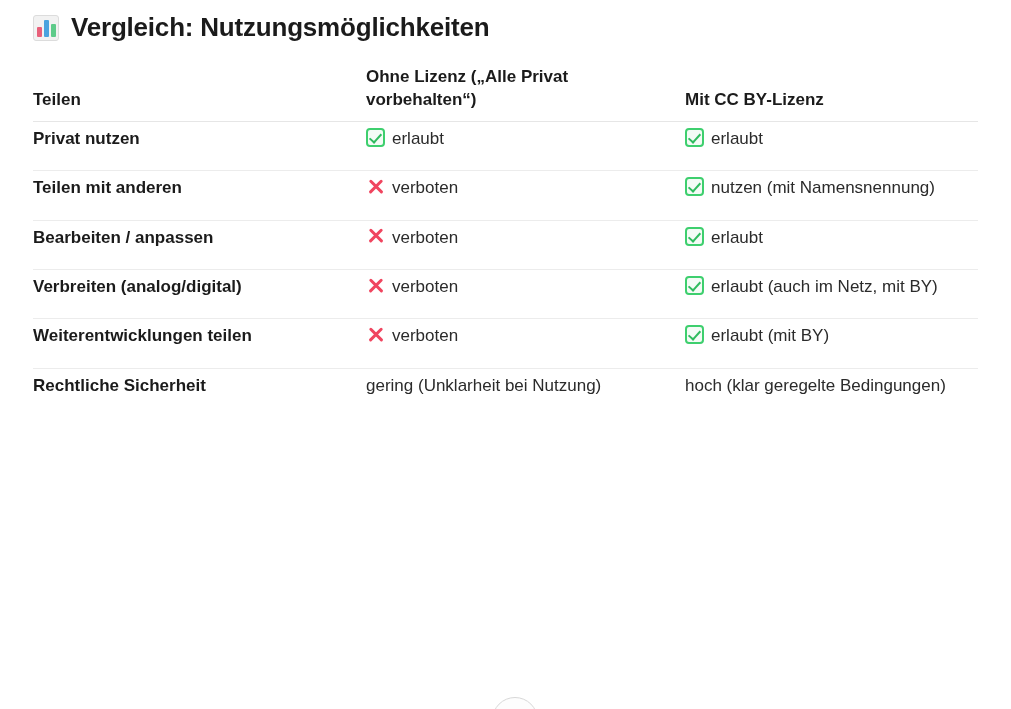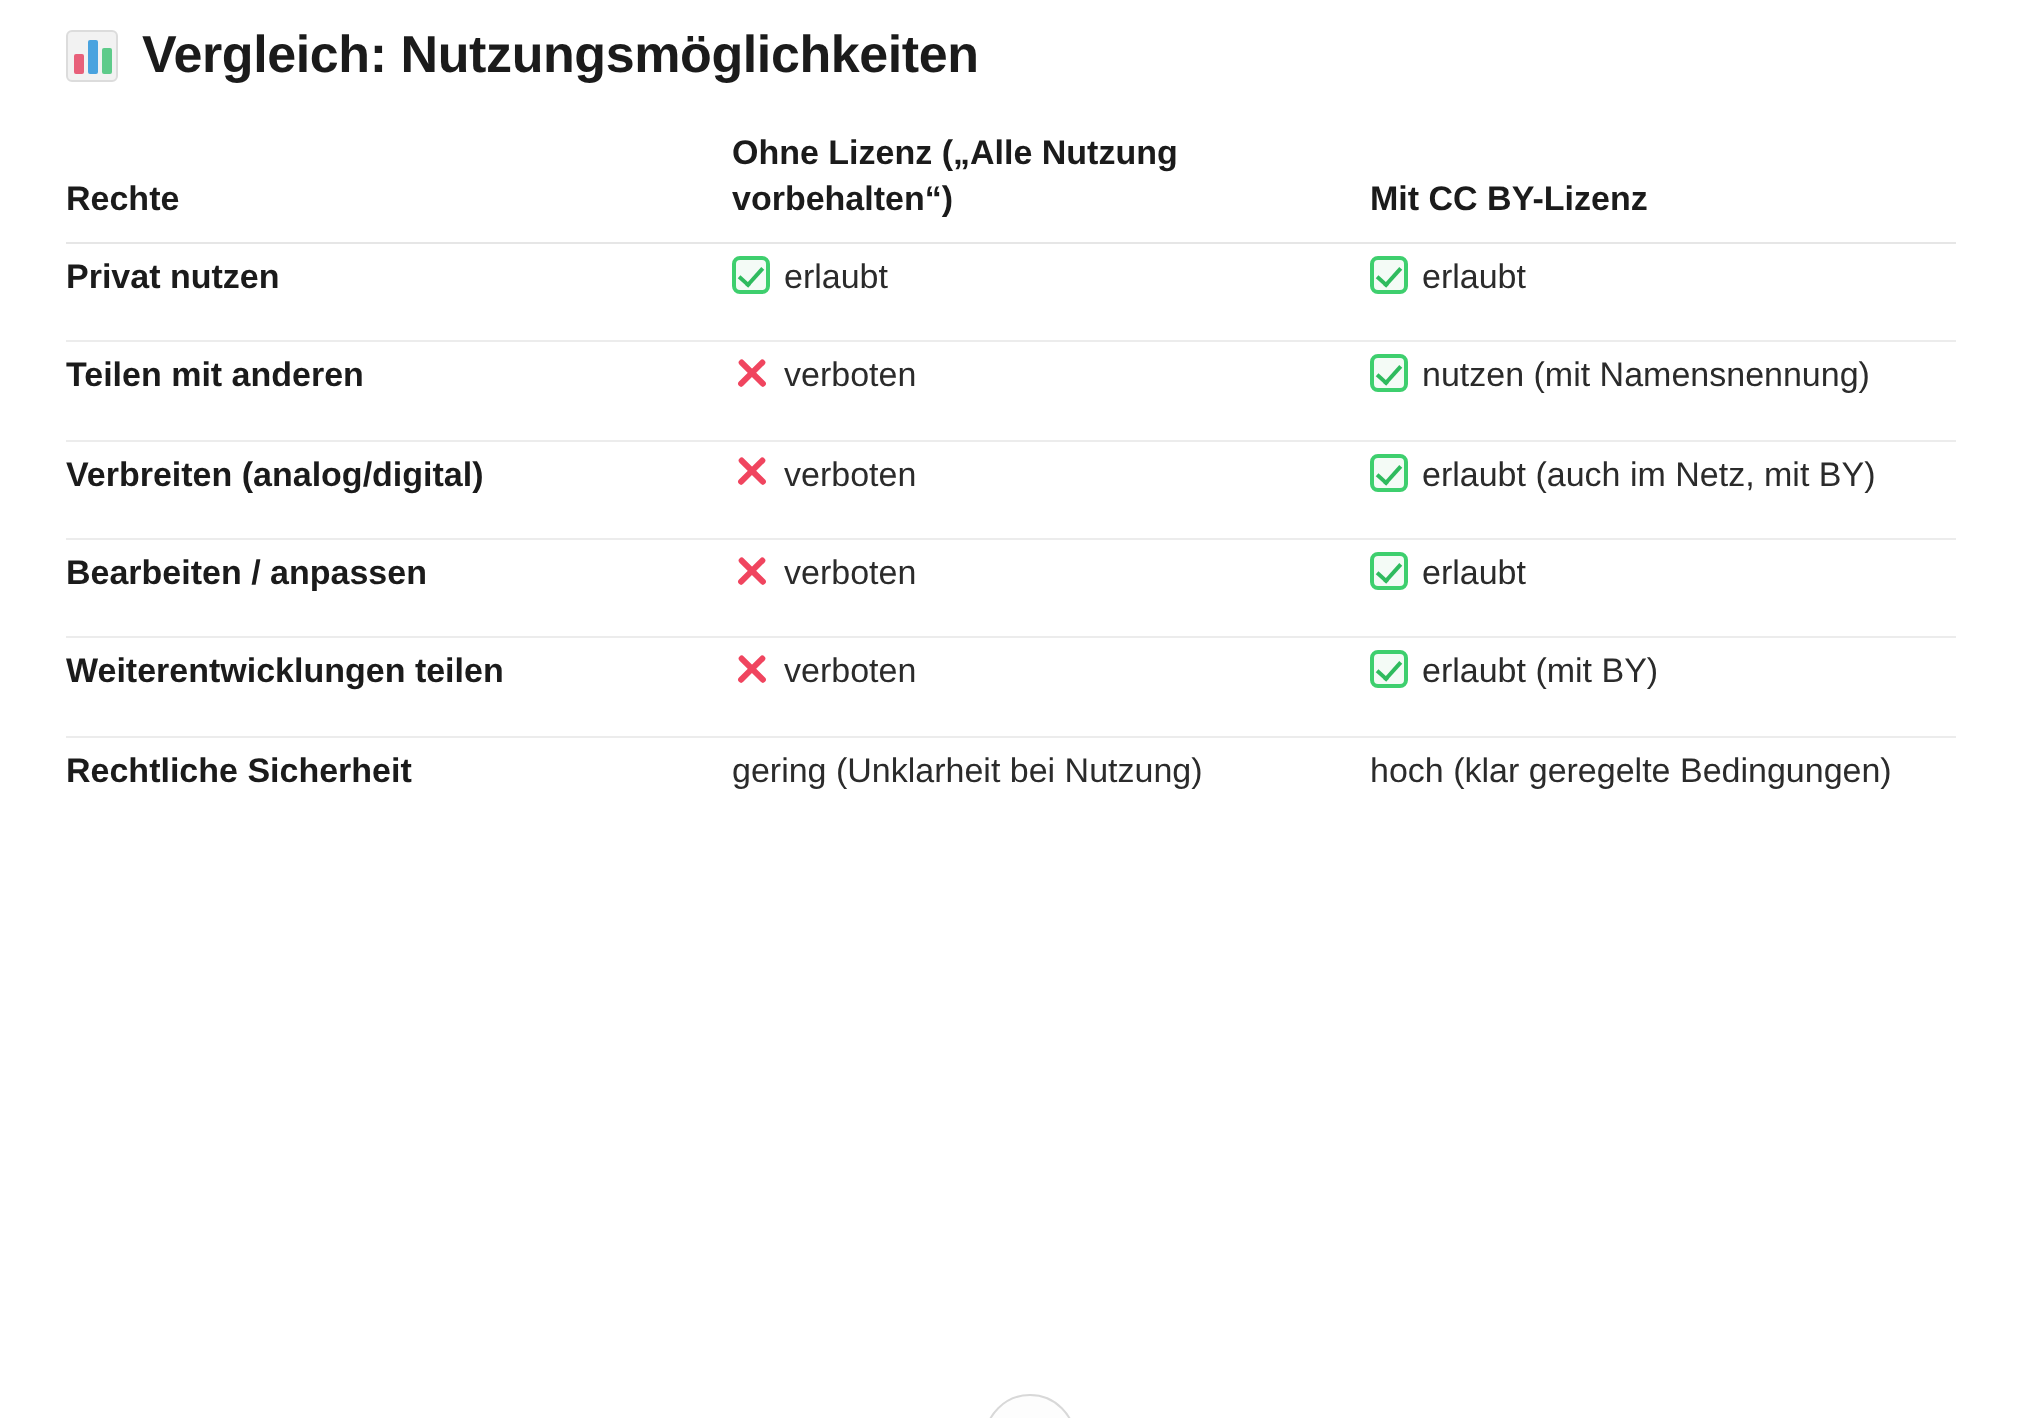--- a/index.html
+++ b/index.html
@@ -180,22 +180,22 @@
   </div>
 
   <table class="cmp">
     <colgroup>
       <col class="c1">
         <col class="c2">
         <col class="c3">
     </colgroup>
     <thead>
       <tr>
-        <th class="col-usage">Rechte</th>
-        <th class="col-nolic">Ohne Lizenz („Alle Nutzung vorbehalten“)</th>
+        <th class="col-usage">Teilen</th>
+        <th class="col-nolic">Ohne Lizenz („Alle Privat vorbehalten“)</th>
         <th class="col-ccby">Mit CC BY-Lizenz</th>
       </tr>
     </thead>
     <tbody>
 
       <tr>
         <td class="usage">Privat nutzen</td>
         <td class="val">
           <span class="ic check"></span><span class="cell-inline">erlaubt</span>
         </td>
@@ -208,36 +208,36 @@
         <td class="usage">Teilen mit anderen</td>
         <td class="val">
           <span class="ic cross"></span><span class="cell-inline">verboten</span>
         </td>
         <td class="val">
           <span class="ic check"></span><span class="cell-inline">nutzen (mit Namensnennung)</span>
         </td>
       </tr>
 
       <tr>
+        <td class="usage">Bearbeiten / anpassen</td>
+        <td class="val">
+          <span class="ic cross"></span><span class="cell-inline">verboten</span>
+        </td>
+        <td class="val">
+          <span class="ic check"></span><span class="cell-inline">erlaubt</span>
+        </td>
+      </tr>
+
+      <tr>
         <td class="usage">Verbreiten (analog/digital)</td>
         <td class="val">
           <span class="ic cross"></span><span class="cell-inline">verboten</span>
         </td>
         <td class="val">
           <span class="ic check"></span><span class="cell-inline">erlaubt (auch im Netz, mit BY)</span>
-        </td>
-      </tr>
-
-      <tr>
-        <td class="usage">Bearbeiten / anpassen</td>
-        <td class="val">
-          <span class="ic cross"></span><span class="cell-inline">verboten</span>
-        </td>
-        <td class="val">
-          <span class="ic check"></span><span class="cell-inline">erlaubt</span>
         </td>
       </tr>
 
       <tr>
         <td class="usage">Weiterentwicklungen teilen</td>
         <td class="val">
           <span class="ic cross"></span><span class="cell-inline">verboten</span>
         </td>
         <td class="val">
           <span class="ic check"></span><span class="cell-inline">erlaubt (mit BY)</span>

